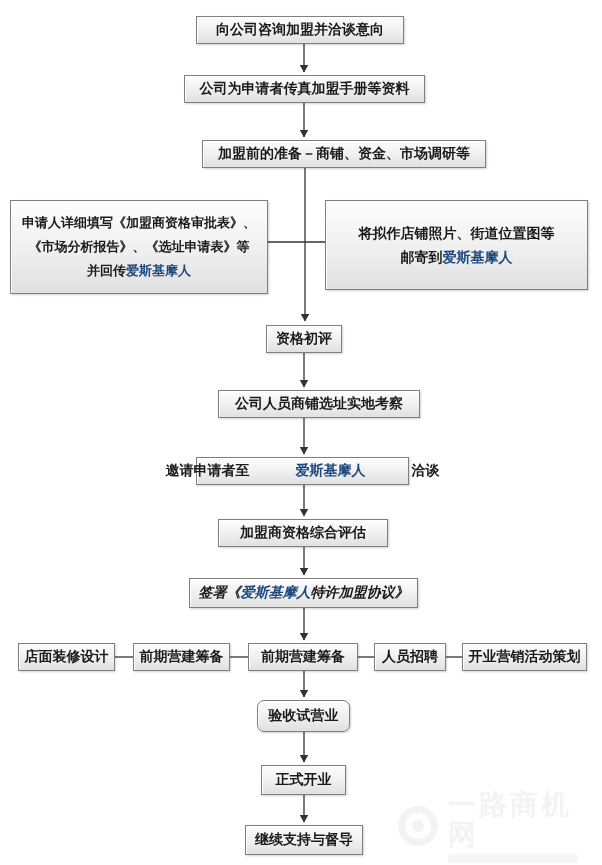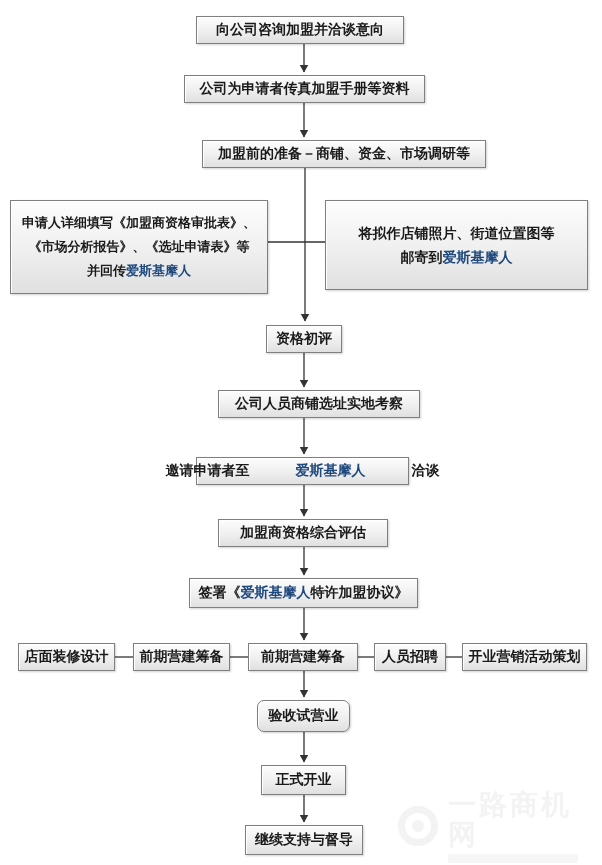--- a/index.html
+++ b/index.html
@@ -112,21 +112,21 @@
   <div class="node" style="left:196px;top:457px;width:213px;height:28px;gap:46px;">
     <span>邀请申请者至</span>
       <span class="brand">爱斯基摩人</span>
       <span>洽谈</span>
   </div>
 
   <div class="node" style="left:218px;top:519px;width:170px;height:28px;">
     <span>加盟商资格综合评估</span>
   </div>
 
-  <div class="node" style="left:189px;top:578px;width:229px;height:30px;">
+  <div class="node" style="left:189px;top:578px;width:229px;height:30px;font-style:italic;">
     <span>签署《</span>
       <span class="brand">爱斯基摩人</span>
       <span>特许加盟协议》</span>
   </div>
 
   <div class="node" style="left:18px;top:643px;width:97px;height:28px;">
     <span>店面装修设计</span>
   </div>
   <div class="node" style="left:133px;top:643px;width:97px;height:28px;">
     <span>前期营建筹备</span>

